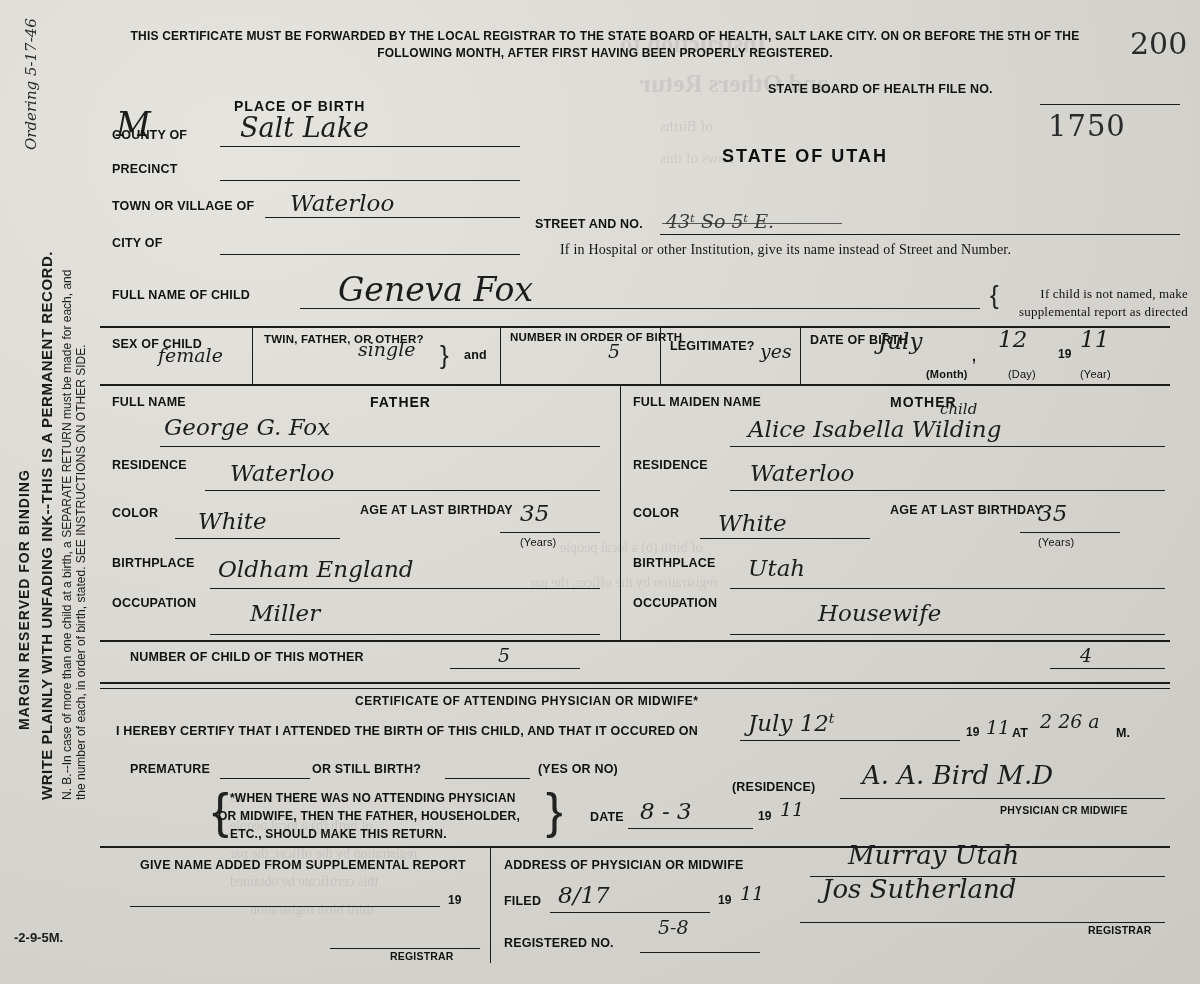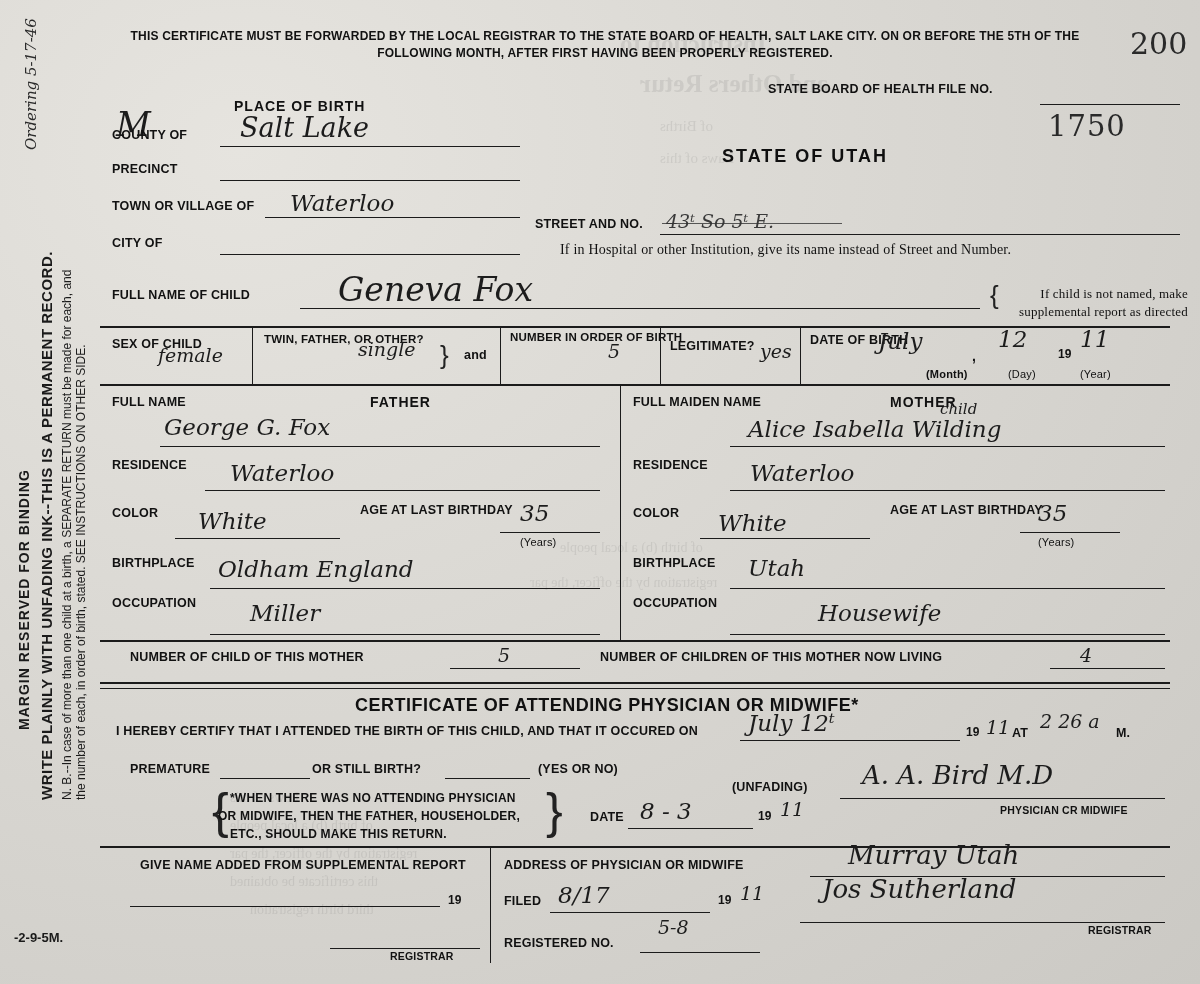--- a/index.html
+++ b/index.html
@@ -338,45 +338,44 @@
     <div class="hand med" style="left:648px; top:537px;">Utah</div>
 
     <div class="lbl" style="left:533px; top:578px;">OCCUPATION</div>
     <div class="rule" style="left:630px; top:616px; width:435px;"></div>
     <div class="hand med" style="left:718px; top:582px;">Housewife</div>
 
     <div class="lbl" style="left:30px; top:632px;">NUMBER OF CHILD OF THIS MOTHER</div>
     <div class="rule" style="left:350px; top:650px; width:130px;"></div>
     <div class="hand sml" style="left:398px; top:626px;">5</div>
 
-    <div class="lbl" style="left:500px; top:632px;">NUMBER OF CHILDREN OF THIS MOTHER NOW LIVING</div>
     <div class="rule" style="left:950px; top:650px; width:115px;"></div>
     <div class="hand sml" style="left:980px; top:626px;">4</div>
 
     <div class="rule thick" style="left:0px; top:664px; width:1070px;"></div>
     <div class="rule" style="left:0px; top:670px; width:1070px;"></div>
 
-    <div class="lbl" style="left:255px; top:677px; font-size:18px; letter-spacing:0.5px;">CERTIFICATE OF ATTENDING PHYSICIAN OR MIDWIFE*</div>
+    <div class="lbl" style="left:255px; top:677px; font-size:12px; letter-spacing:0.5px;">CERTIFICATE OF ATTENDING PHYSICIAN OR MIDWIFE*</div>
 
     <div class="lbl" style="left:16px; top:706px; font-size:12.5px;">I HEREBY CERTIFY THAT I ATTENDED THE BIRTH OF THIS CHILD, AND THAT IT OCCURED ON</div>
     <div class="rule" style="left:640px; top:722px; width:220px;"></div>
     <div class="hand med" style="left:648px; top:692px;">July 12ᵗ</div>
     <div class="lbl" style="left:866px; top:708px; font-size:12px;">19</div>
     <div class="hand sml" style="left:886px; top:698px;">11</div>
     <div class="lbl" style="left:912px; top:708px;">AT</div>
     <div class="hand sml" style="left:940px; top:692px;">2 26 a</div>
     <div class="lbl" style="left:1016px; top:708px;">M.</div>
 
     <div class="lbl" style="left:30px; top:744px;">PREMATURE</div>
     <div class="rule" style="left:120px; top:760px; width:90px;"></div>
     <div class="lbl" style="left:212px; top:744px;">OR STILL BIRTH?</div>
     <div class="rule" style="left:345px; top:760px; width:85px;"></div>
     <div class="lbl" style="left:438px; top:744px;">(YES OR NO)</div>
 
-    <div class="lbl" style="left:632px; top:762px;">(UNFADING)</div>
+    <div class="lbl" style="left:632px; top:762px;">(RESIDENCE)</div>
     <div class="rule" style="left:740px; top:780px; width:325px;"></div>
     <div class="hand med" style="left:762px; top:742px; font-size:26px;">A. A. Bird  M.D</div>
     <div class="lbl" style="left:900px; top:786px; font-size:10.5px;">PHYSICIAN CR MIDWIFE</div>
 
     <div class="brace" style="left:112px; top:768px; font-size:50px; line-height:1;">{</div>
     <div class="lbl" style="left:130px; top:774px; font-size:12px;">*WHEN THERE WAS NO ATTENDING PHYSICIAN</div>
     <div class="lbl" style="left:118px; top:792px; font-size:12px;">OR MIDWIFE, THEN THE FATHER, HOUSEHOLDER,</div>
     <div class="lbl" style="left:130px; top:810px; font-size:12px;text-align:right;">ETC., SHOULD MAKE THIS RETURN.</div>
     <div class="brace" style="left:446px; top:768px; font-size:50px; line-height:1;">}</div>
 

